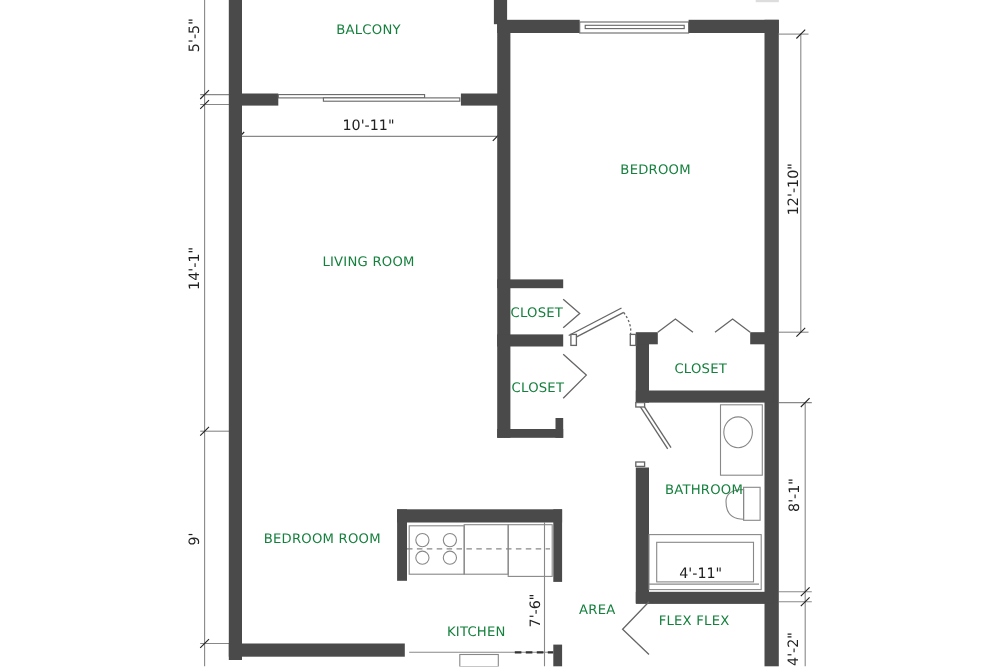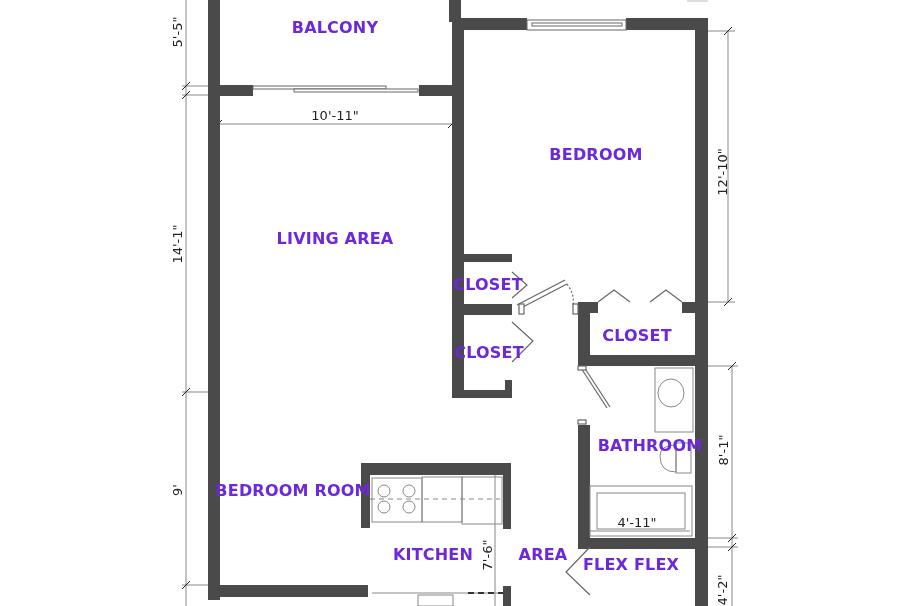--- a/index.html
+++ b/index.html
@@ -1,18 +1,18 @@
 <!DOCTYPE html>
 <html><head>
 <meta charset="utf-8">
 <style>
   html, body { margin: 0; padding: 0; background: #ffffff; }
   body { width: 910px; height: 606px; overflow: hidden; position: relative; font-family: "DejaVu Sans", sans-serif; }
   #plan { position: absolute; left: 0; top: 0; width: 910px; height: 606px; }
-  .room-label { position: absolute; font-size: 16px; color: #6d28d9; letter-spacing: 0.2px; white-space: nowrap; transform: translate(-50%, -50%); font-weight: bold; }
+  .room-label { position: absolute; font-size: 12px; color: #15803d; letter-spacing: 0.2px; white-space: nowrap; transform: translate(-50%, -50%); }
   .dim-label { position: absolute; font-size: 13px; color: #222; white-space: nowrap; transform: translate(-50%, -50%); }
   .dim-label.vert { transform: translate(-50%, -50%) rotate(-90deg); }
 </style>
 </head>
 <body>
 
 <svg id="plan" viewBox="0 0 910 606" xmlns="http://www.w3.org/2000/svg">
 
   <g stroke="#888" stroke-width="1" fill="none">
     <line x1="186" y1="0" x2="186" y2="606"></line>
@@ -112,27 +112,27 @@
     <rect x="590" y="486" width="102" height="50"></rect>
     <rect x="597" y="493" width="88" height="36"></rect>
     <line x1="372" y1="593" x2="503" y2="593"></line>
     <rect x="418" y="595" width="35" height="11"></rect>
     <line x1="468" y1="593" x2="503" y2="593" stroke="#333" stroke-dasharray="6,4" stroke-width="2"></line>
   </g>
 </svg>
 
 <div class="room-label" style="left:335px;top:27px;">BALCONY</div>
 <div class="room-label" style="left:584px;top:154px;margin-left:12px;">BEDROOM</div>
-<div class="room-label" style="left:335px;top:238px;">LIVING AREA</div>
+<div class="room-label" style="left:335px;top:238px;">LIVING ROOM</div>
 <div class="room-label" style="left:488px;top:284px;">CLOSET</div>
 <div class="room-label" style="left:489px;top:352px;">CLOSET</div>
 <div class="room-label" style="left:637px;top:335px;">CLOSET</div>
-<div class="room-label" style="left:640px;top:445px;margin-left:10px;">BATHROOM</div>
+<div class="room-label" style="left:640px;top:445px;">BATHROOM</div>
 <div class="room-label" style="left:293px;top:490px;">BEDROOM ROOM</div>
-<div class="room-label" style="left:433px;top:554px;">KITCHEN</div>
+<div class="room-label" style="left:433px;top:574px;">KITCHEN</div>
 <div class="room-label" style="left:543px;top:554px;">AREA</div>
 <div class="room-label" style="left:631px;top:564px;">FLEX FLEX</div>
 
 <div class="dim-label vert" style="left:177px;top:32px;">5'-5"</div>
 <div class="dim-label" style="left:335px;top:115px;">10'-11"</div>
 <div class="dim-label vert" style="left:177px;top:244px;">14'-1"</div>
 <div class="dim-label vert" style="left:722px;top:172px;">12'-10"</div>
 <div class="dim-label vert" style="left:177px;top:490px;">9'</div>
 <div class="dim-label vert" style="left:723px;top:450px;">8'-1"</div>
 <div class="dim-label" style="left:637px;top:522px;">4'-11"</div>

